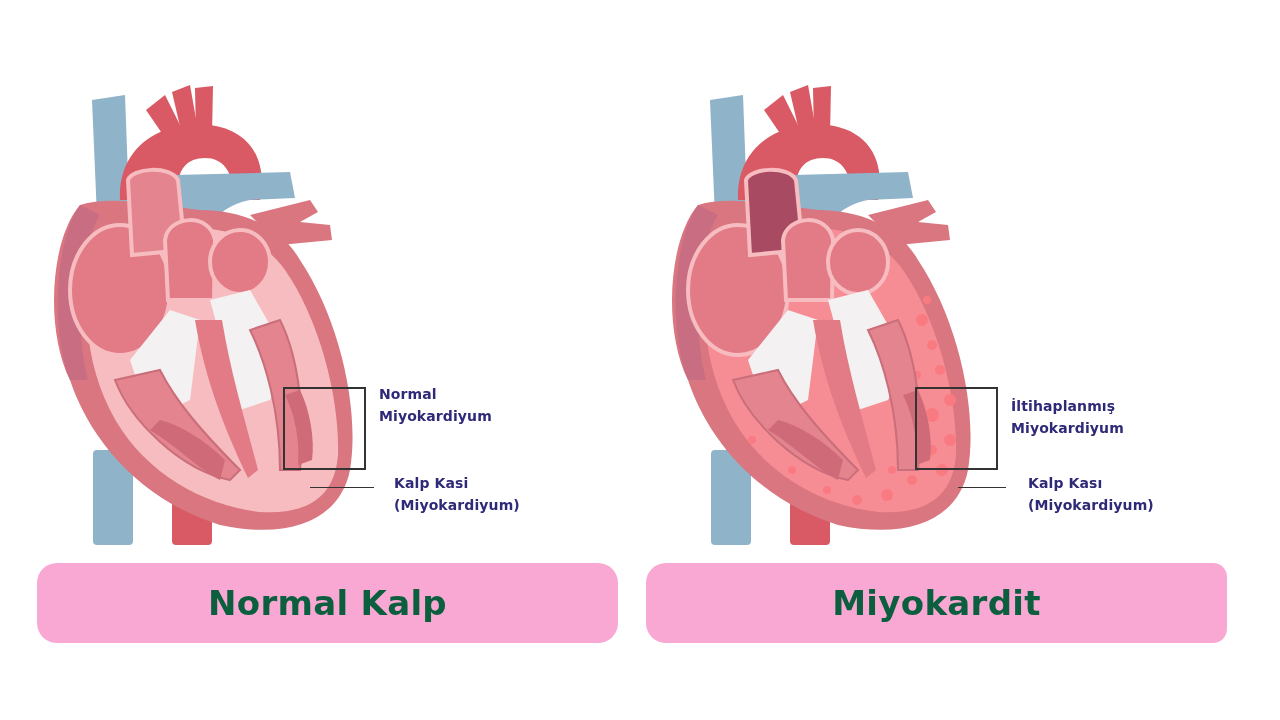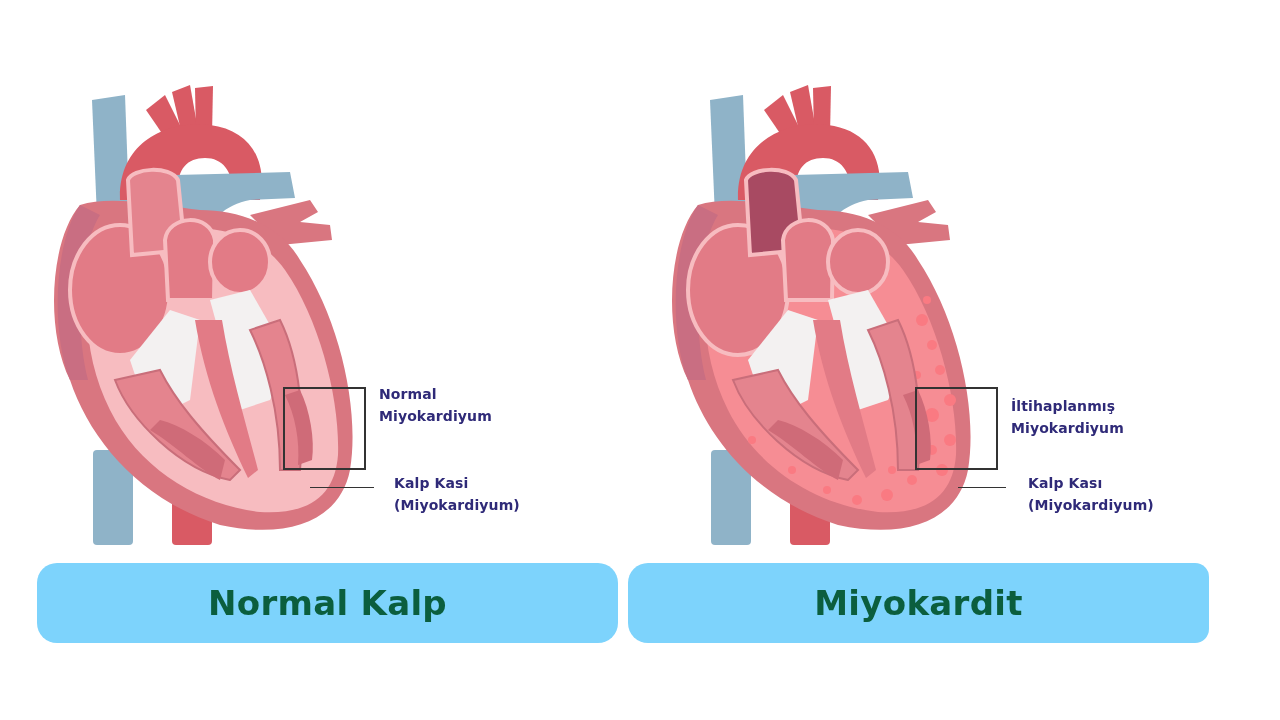--- a/index.html
+++ b/index.html
@@ -13,21 +13,21 @@
   .heart-svg { position: absolute; left: 0; top: 0; }
   .zoom-box {
     position: absolute; border: 2px solid #333333; box-sizing: border-box;
   }
   .label {
     position: absolute; color: #2f2a78; font-weight: bold; font-size: 14px; line-height: 22px;
     white-space: nowrap; letter-spacing: 0.1px;
   }
   .leader { position: absolute; height: 1px; background: #333333; }
   .caption {
-    position: absolute; top: 563px; height: 80px; background: #7dd3fc; border-radius: 20px;
+    position: absolute; top: 563px; height: 80px; background: #f9a8d4; border-radius: 20px;
     display: flex; align-items: center; justify-content: center;
   }
   .caption span {
     color: #0b5e3e; font-weight: bold; font-size: 34px; letter-spacing: 0.3px;
     font-family: "DejaVu Sans", "Liberation Sans", sans-serif;
   }
 </style>
 </head>
 <body>
 
@@ -142,15 +142,15 @@
   <div class="leader" style="left:326px; top:487px; width:48px;"></div>
   <div class="label" style="left:380px; top:472px;margin-left:16px;">
     <div>Kalp Kası</div>
     <div>(Miyokardiyum)</div>
   </div>
 </div>
 
 <div class="caption" style="left:37px; width:581px;">
   <span>Normal Kalp</span>
 </div>
-<div class="caption" style="left:628px; width:581px; border-top-right-radius:14px; border-bottom-right-radius:14px;">
+<div class="caption" style="left:646px; width:581px; border-top-right-radius:14px; border-bottom-right-radius:14px;">
   <span>Miyokardit</span>
 </div>
 
 </body></html>

